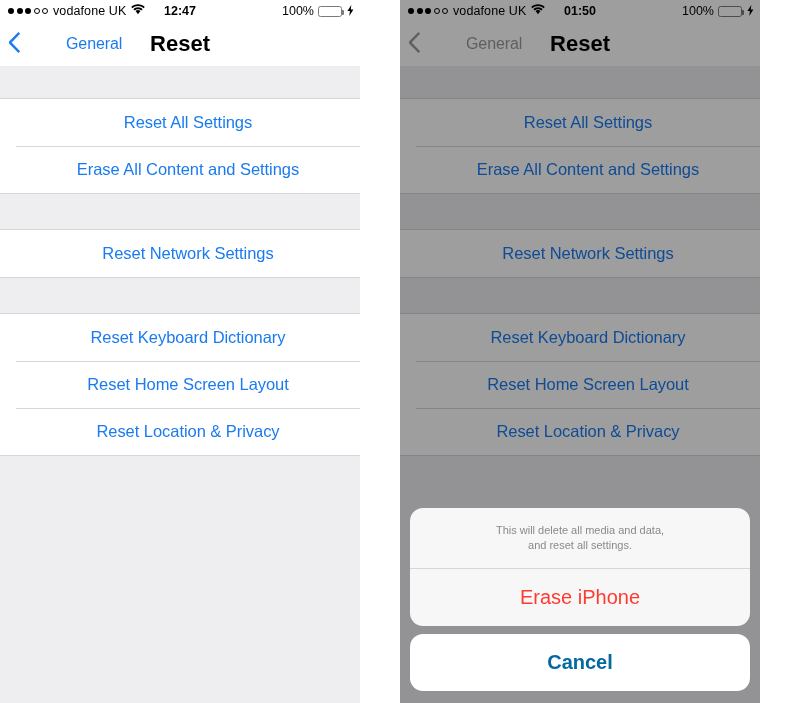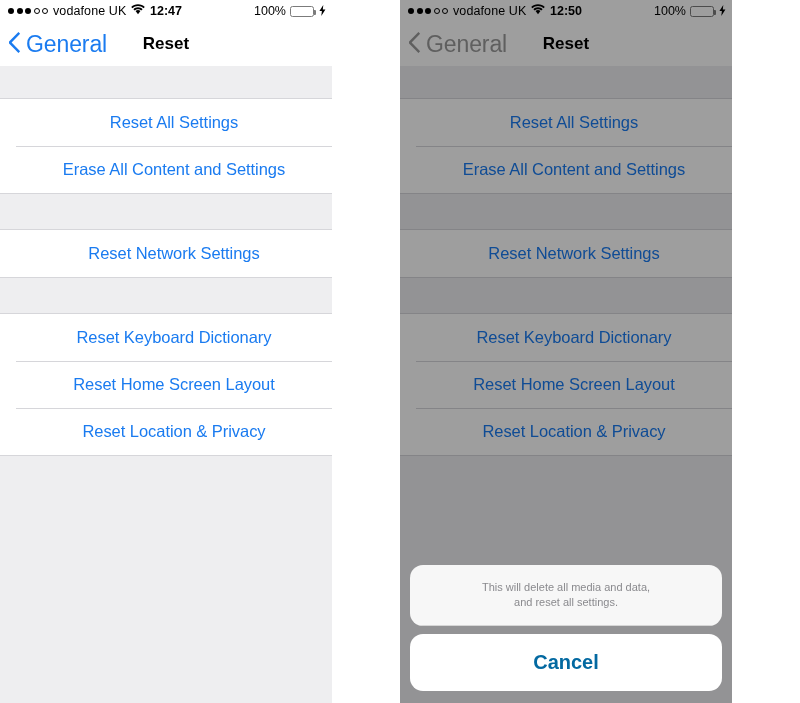--- a/index.html
+++ b/index.html
@@ -20,20 +20,21 @@
   }
 
   
   .panel {
     position: absolute;
     top: 0;
     width: 332px;
     height: 703px;
     overflow: hidden;
     background: #eeeef0;
+    padding-left: 28px;
   }
   .panel-left  { left: 0; }
   .panel-right { left: 400px; }
 
   .panel-inner {
     position: absolute;
     inset: 0;
   }
 
   
@@ -127,29 +128,30 @@
     display: flex;
     align-items: center;
     gap: 5px;
     padding-left: 9px;
     cursor: pointer;
   }
   .chev {
     display: block;
   }
   .nav-back-label {
-    font-size: 23px;
+    font-size: 16px;
     color: #1a7bf0;
     letter-spacing: -0.1px;
+    margin-left: 40px;
   }
   .nav-title {
     position: absolute;
     left: 0; right: 0;
     text-align: center;
-    font-size: 17px;
+    font-size: 22px;
     font-weight: bold;
     color: #000;
     pointer-events: none;
   }
 
   
   .panel-right .nav-back-label { color: #9a9a9a; }
   .panel-right .chev path { fill: #9a9a9a; }
 
   
@@ -340,21 +342,21 @@
           </span>
           <span class="carrier">vodafone UK</span>
           <span class="wifi-icon">
             <svg width="14" height="11" viewBox="0 0 14 11">
               <path d="M7 10.2 L4.55 7.0 a4.0 4.0 0 0 1 4.9 0 Z" fill="#000"></path>
               <path d="M7 0.2 C4.3 0.2 1.9 1.2 0.2 2.9 L1.55 4.35 C2.95 2.95 4.9 2.1 7 2.1 C9.1 2.1 11.05 2.95 12.45 4.35 L13.8 2.9 C12.1 1.2 9.7 0.2 7 0.2 Z" fill="#000"></path>
               <path d="M7 3.3 C5.2 3.3 3.6 4.0 2.4 5.15 L3.75 6.55 C4.6 5.75 5.75 5.25 7 5.25 C8.25 5.25 9.4 5.75 10.25 6.55 L11.6 5.15 C10.4 4.0 8.8 3.3 7 3.3 Z" fill="#000"></path>
             </svg>
           </span>
         </div>
-        <div class="status-center">12:50</div>
+        <div class="status-center">01:50</div>
         <div class="status-right">
           <span class="batt-pct">100%</span>
           <span class="batt-shell">
             <span class="batt-fill"></span>
             <span class="batt-nub"></span>
           </span>
           <span class="bolt">
             <svg width="7" height="11" viewBox="0 0 7 11">
                 <path d="M4.3 0 L0.4 6.1 H2.9 L2.3 11 L6.4 4.6 H3.8 Z" fill="#000"></path>
               </svg>
@@ -406,20 +408,21 @@
       </div>
 
       <div class="dim-overlay"></div>
 
       <div class="action-sheet">
         <div class="sheet-block">
           <div class="sheet-message">
             <div>This will delete all media and data,</div>
             <div>and reset all settings.</div>
           </div>
+          <div class="sheet-destructive">Erase iPhone</div>
         </div>
         <div class="sheet-cancel">Cancel</div>
       </div>
 
     </div>
   </div>
 
 </div>
 
 </body></html>

